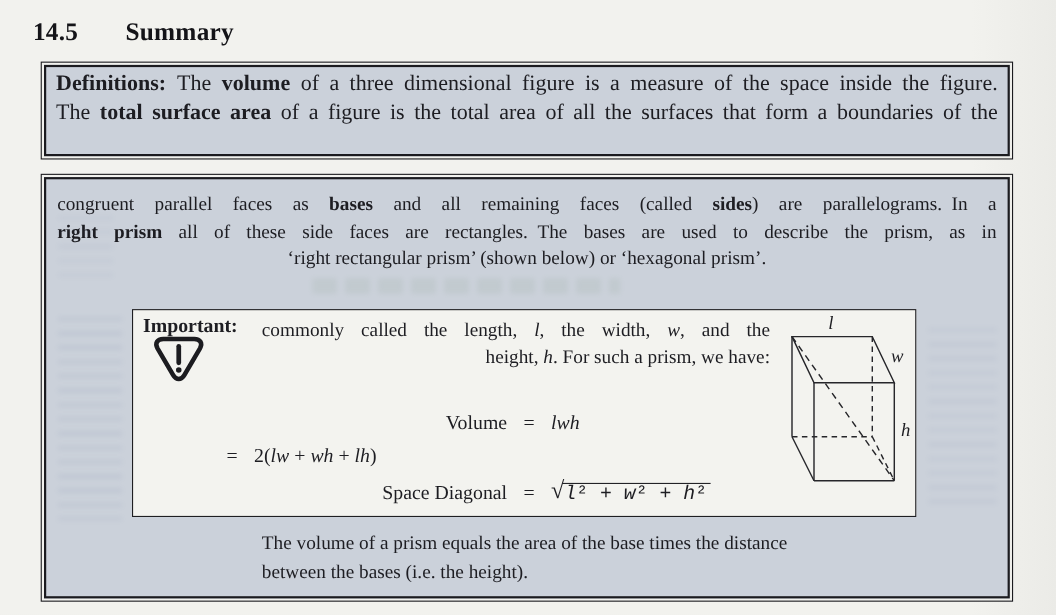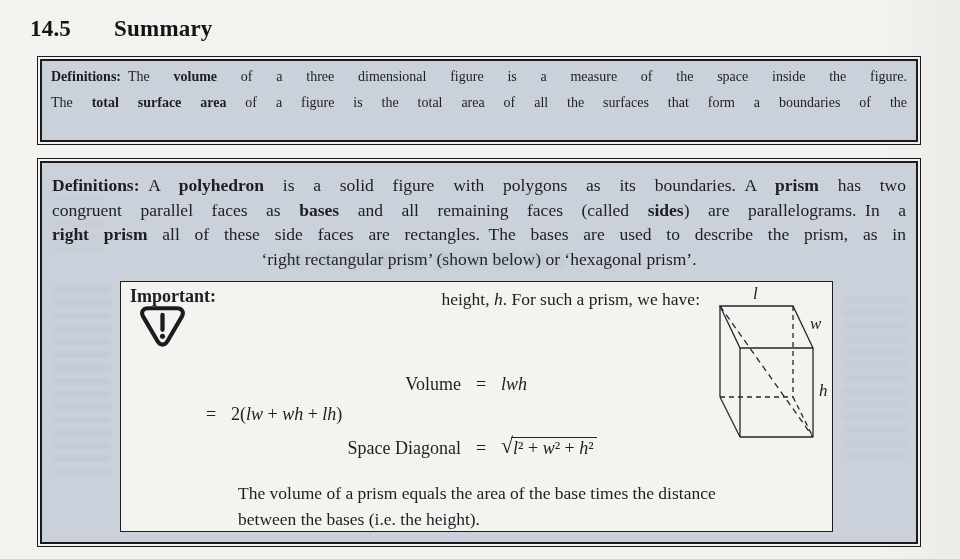--- a/index.html
+++ b/index.html
@@ -16,46 +16,46 @@
 
   
   .title{position:absolute;left:30px;top:1px;font-size:23px;font-weight:bold;color:#141418;letter-spacing:.2px;}
   .title .sec-name{margin-left:43px;}
 
   
   .dbox{position:absolute;border:1.5px solid #1b1b1f;padding:2px;box-sizing:border-box;background:transparent;}
   .dbox-in{border:2.5px solid #1b1b1f;box-sizing:border-box;width:100%;height:100%;background:#cbd1da;}
   .box1{left:37px;top:56px;width:884px;height:89px;}
   .box1 .dbox-in{padding:3px 9px 0 9px;}
-  .box1 .tline{font-size:14px;line-height:25.6px;height:25.6px;overflow:hidden;}
+  .box1 .tline{font-size:20px;line-height:25.6px;height:25.6px;overflow:hidden;}
   .box2{left:37px;top:158px;width:884px;height:389px;}
   .box2 .dbox-in{padding:10px 10px 0 10px;}
   .box2 .tline{font-size:17.5px;line-height:24.6px;height:24.6px;overflow:hidden;text-align:center;}
   .just{text-align:justify;text-align-last:justify;}
 
   
   .important-box{
-    position:absolute;left:120px;top:281px;width:713px;height:251px;
+    position:absolute;left:120px;top:281px;width:713px;height:189px;
     background:#f3f3ef;border:1.5px solid #1e1e22;box-sizing:border-box;z-index:3;
   }
   .imp-label{position:absolute;left:9px;top:4px;font-size:18px;font-weight:bold;}
   .warn{position:absolute;left:18px;top:22px;}
   .ipara{position:absolute;left:117px;top:5px;width:462px;}
   .ipara .tline{font-size:17.5px;line-height:25.4px;height:25.4px;overflow:hidden;text-align:right;}
   .closing{position:absolute;left:117px;top:198px;width:500px;}
   .closing .tline{font-size:17.5px;line-height:26px;height:26px;white-space:nowrap;}
 
   
   .formulas{position:absolute;left:70px;top:92px;width:560px;}
   .frow{display:flex;align-items:baseline;height:30px;font-size:18px;}
   .flabel{width:270px;text-align:right;}
   .feq{width:40px;text-align:center;}
   .fval{flex:1;}
   .radical{font-size:22px;display:inline-block;transform:translateY(-1px);}
-  .vinc{border-top:1.7px solid #222226;margin-left:-2px;padding:0 3px 0 2px;}
+  .vinc{border-top:1.7px solid #222226;margin-left:-2px;padding:0 3px 0 2px;font-family:Liberation Mono, monospace;}
 
   
   .prism{position:absolute;left:580px;top:0px;}
   .prism text{font-size:17px;font-style:italic;fill:#1d1d22;font-family:"Liberation Serif","DejaVu Serif",serif;}
 
   
   .artifact{position:absolute;filter:blur(2.2px);pointer-events:none;z-index:1;}
   .smudge-v{background:repeating-linear-gradient(180deg,rgba(92,110,150,.55) 0 4px,transparent 4px 13px);}
   .a1{left:53px;top:288px;width:58px;height:185px;opacity:.17;}
   .a2{left:844px;top:298px;width:62px;height:165px;opacity:.12;}
@@ -74,37 +74,37 @@
 
   <div class="dbox box1">
     <div class="dbox-in">
       <div class="tline just"><span class="b">Definitions:</span><span> The </span><span class="b">volume</span><span> of a three dimensional figure is a measure of the space inside the figure.</span></div>
       <div class="tline just"><span>The </span><span class="b">total surface area</span><span> of a figure is the total area of all the surfaces that form a boundaries of the</span></div>
     </div>
   </div>
 
   <div class="dbox box2">
     <div class="dbox-in">
-      <div class="tline just"><span class="b">Definitions:</span><span> A </span><span class="b">polyhedron</span><span> is a solid figure with polygons as its boundaries. A </span><span class="b">prism</span><span> has two</span></div>
       <div class="tline just"><span>congruent parallel faces as </span><span class="b">bases</span><span> and all remaining faces (called </span><span class="b">sides</span><span>) are parallelograms. In a</span></div>
       <div class="tline just"><span class="b">right prism</span><span> all of these side faces are rectangles. The bases are used to describe the prism, as in</span></div>
       <div class="tline"><span>‘right rectangular prism’ (shown below) or ‘hexagonal prism’.</span></div>
     </div>
   </div>
 
   <div class="important-box">
     <div class="imp-label">Important:</div>
 
     <svg class="warn" width="47" height="45" viewBox="0 0 50 48" aria-hidden="true">
       <path d="M 10 4.5 L 40 4.5 C 46 4.5 48.3 8.6 45.6 13.5 L 30.4 39.5 C 27.4 44.6 22.6 44.6 19.6 39.5 L 4.4 13.5 C 1.7 8.6 4 4.5 10 4.5 Z" fill="none" stroke="#1c1c20" stroke-width="4.4" stroke-linejoin="round"></path>
       <line x1="25" y1="11.5" x2="25" y2="27.5" stroke="#1c1c20" stroke-width="4.6" stroke-linecap="round"></line>
       <circle cx="25" cy="34.5" r="2.7" fill="#1c1c20"></circle>
     </svg>
 
     <div class="ipara">
+      <div class="tline just"><span>commonly called the length, </span><span class="i">l</span><span>, the width, </span><span class="i">w</span><span>, and the</span></div>
       <div class="tline"><span>height, </span><span class="i">h</span><span>. For such a prism, we have:</span></div>
     </div>
 
     <div class="formulas">
       <div class="frow">
         <span class="flabel">Volume</span>
         <span class="feq">=</span>
         <span class="fval"><span class="i">lwh</span></span>
       </div>
       <div class="frow">

